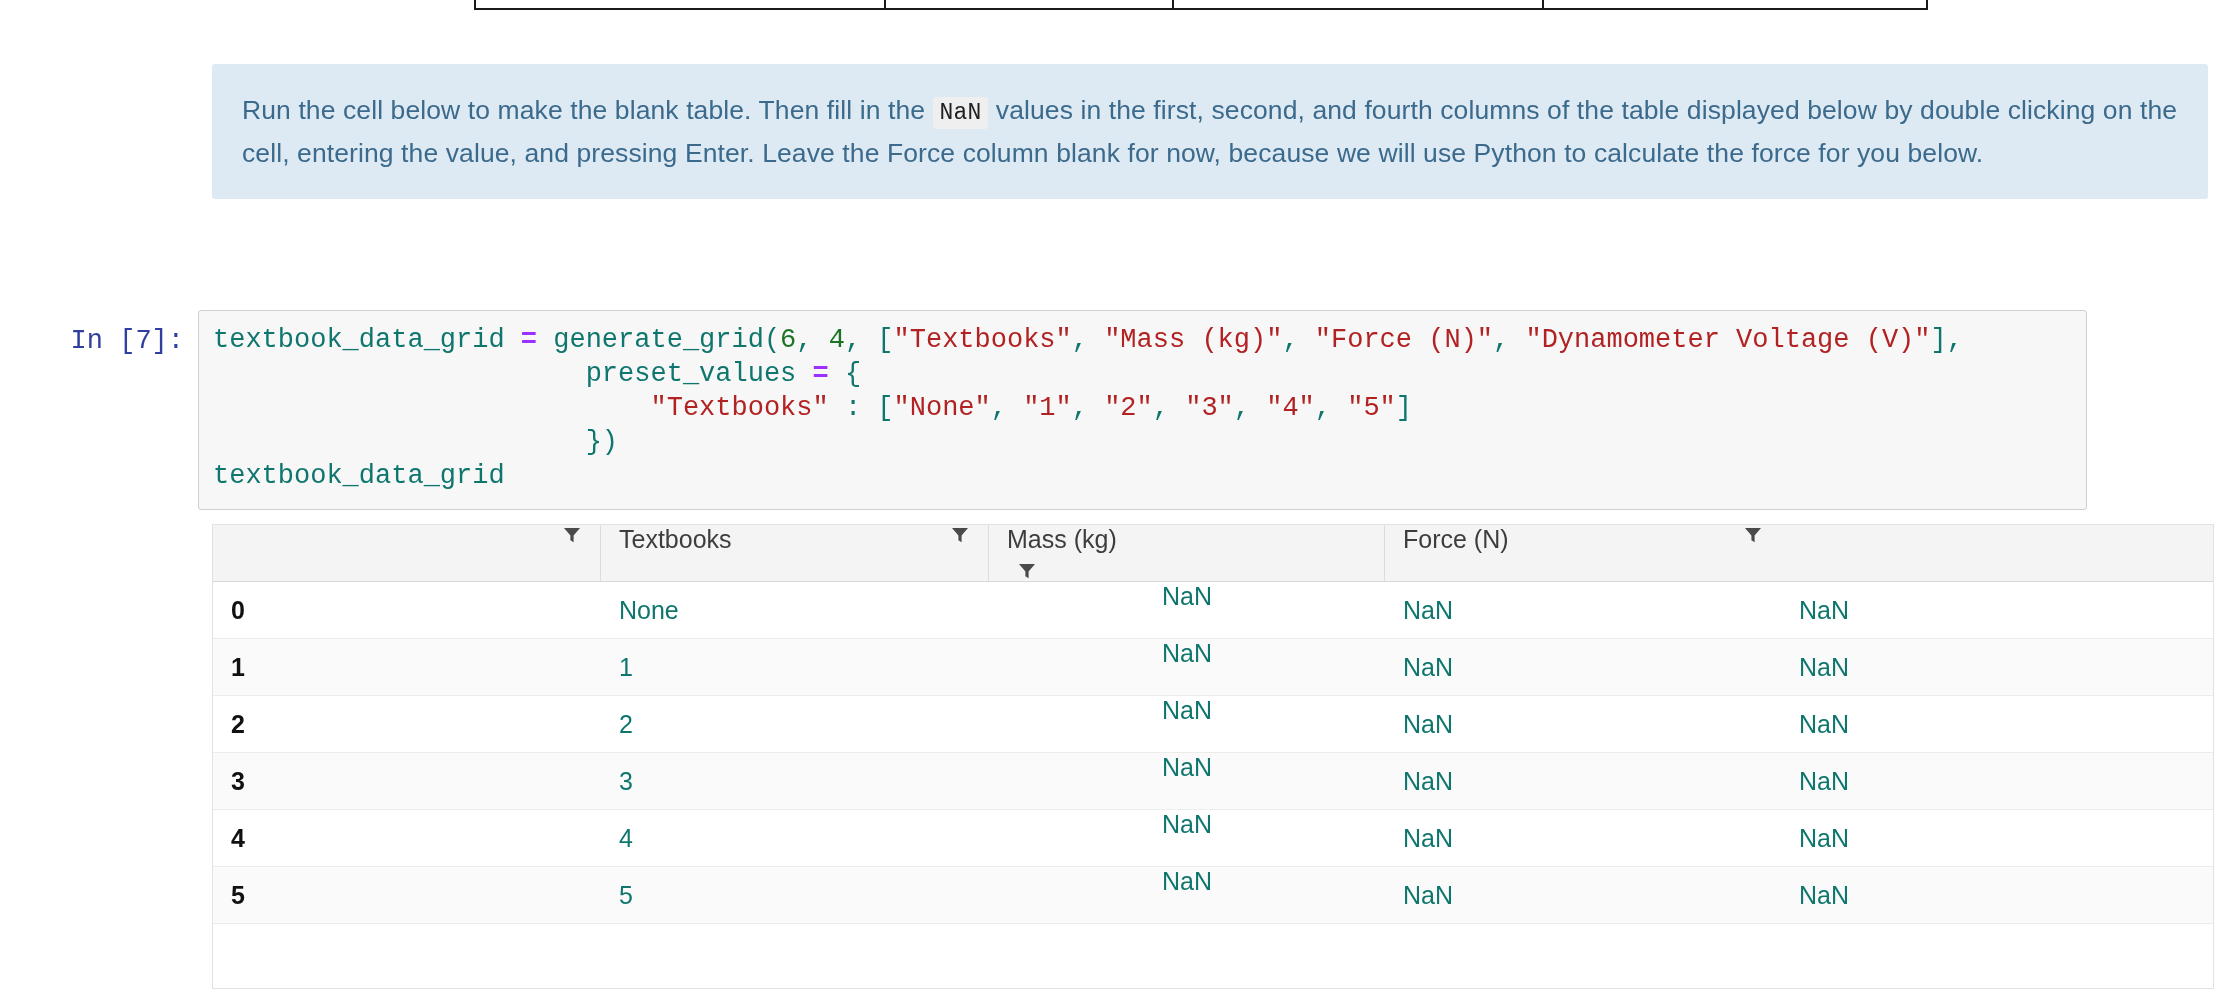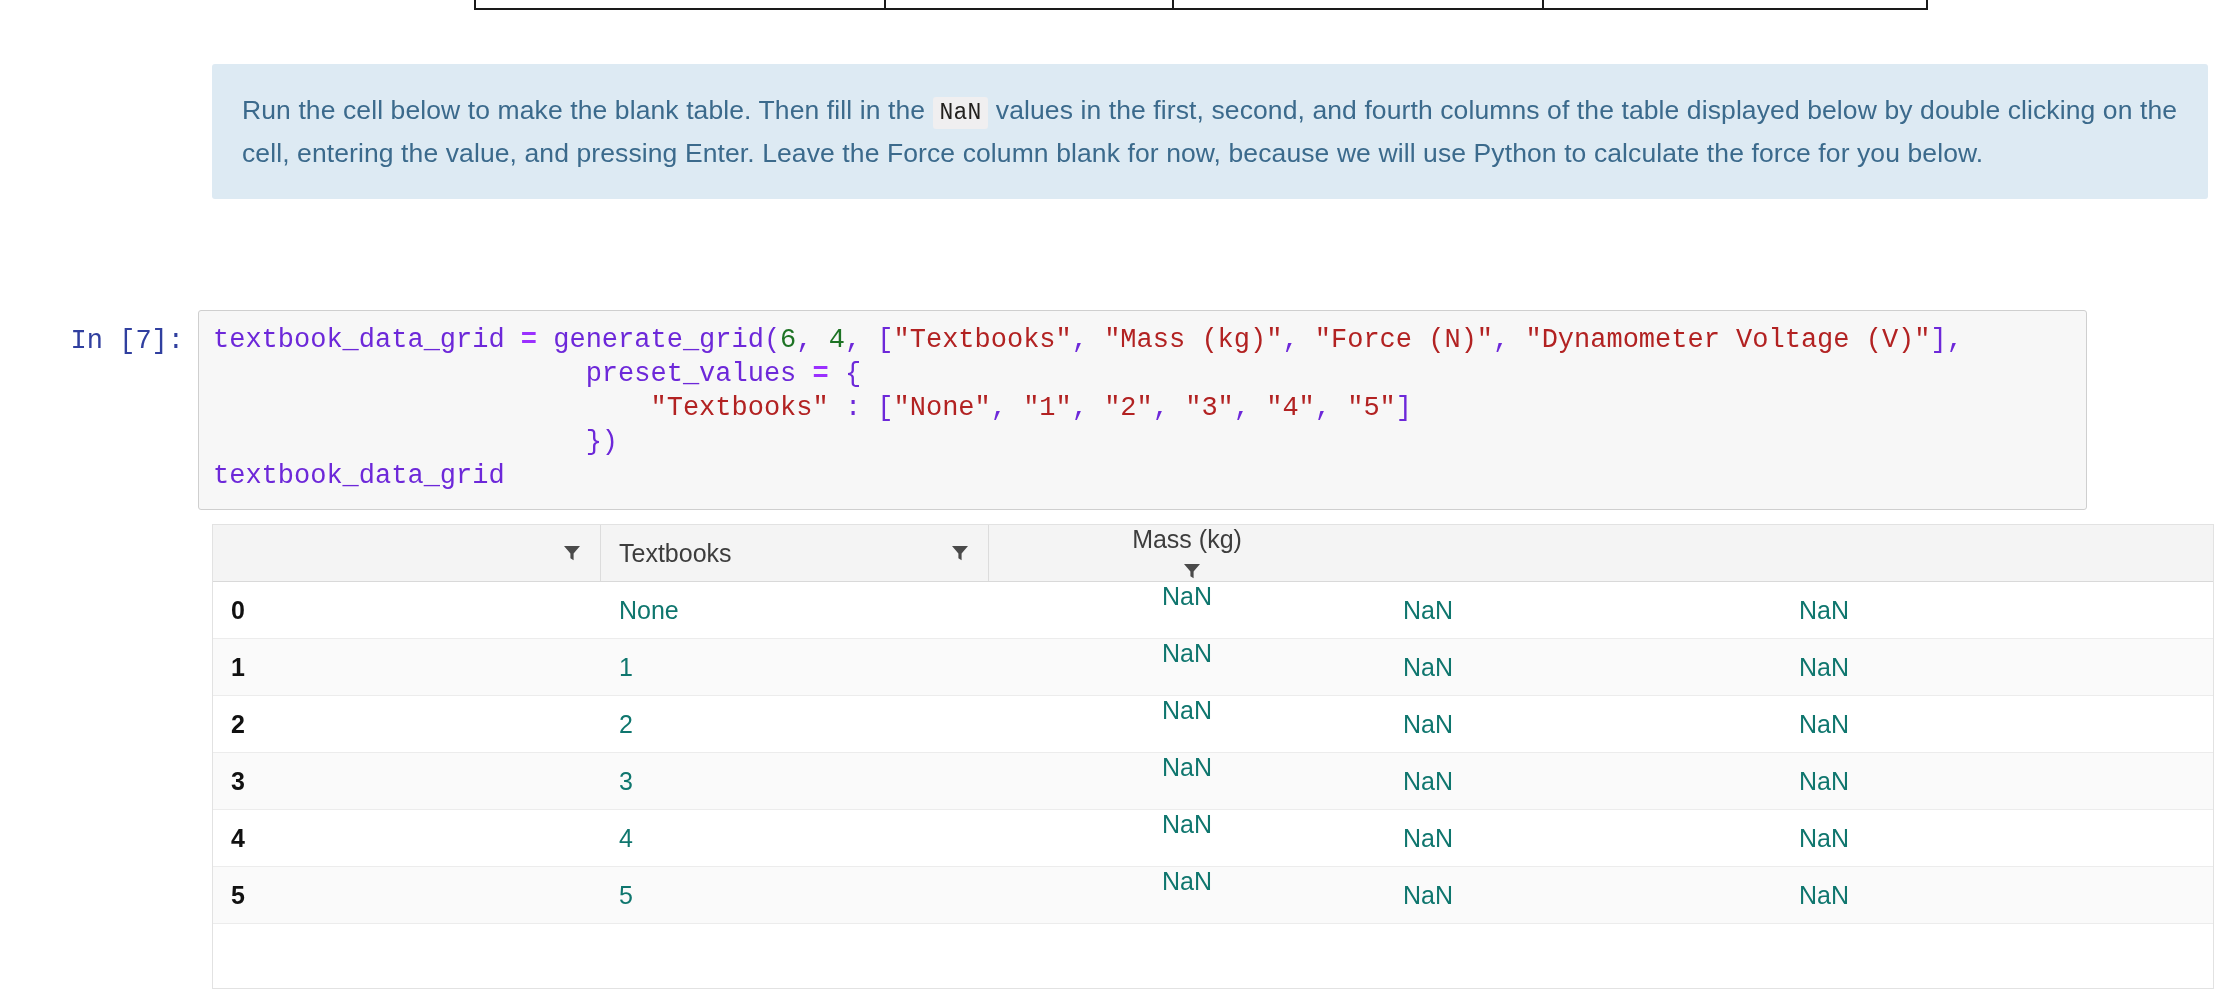--- a/index.html
+++ b/index.html
@@ -114,21 +114,21 @@
     font-family: "Liberation Mono", monospace;
     font-size: 27px;
     line-height: 34px;
     color: #1a1a1a;
     white-space: pre;
     overflow: hidden;
   }
   .tok-str  { color: #b22222; }
   .tok-num  { color: #1d7324; }
   .tok-op   { color: #9b30ff; font-weight: bold; }
-  .tok-plain{ color: #6d28d9; }
+  .tok-plain{ color: #0f766e; }
 
   
   .grid {
     position: absolute;
     left: 212px;
     top: 524px;
     width: 2002px;
     border: 1px solid #e2e2e2;
     border-top: 1px solid #e2e2e2;
     box-sizing: border-box;
@@ -136,21 +136,21 @@
     font-family: "Liberation Sans", sans-serif;
   }
   .grid-header {
     display: flex;
     background: #f4f4f4;
     border-bottom: 1px solid #d9d9d9;
     height: 56px;
   }
   .gh-cell {
     display: flex;
-    align-items: center;
+    align-items: flex-start;
     justify-content: space-between;
     box-sizing: border-box;
     border-right: 1px solid #dcdcdc;
     padding: 0 18px 0 18px;
     font-size: 25px;
     color: #3d3d3d;
     height: 56px;
     overflow: hidden;
     white-space: nowrap;
   }
@@ -242,20 +242,28 @@
           </span>
         </div>
         <div class="gh-cell col-2">
           <span class="gh-label">Mass (kg)</span>
           <span class="filter-icon">
             <svg width="20" height="20" viewBox="0 0 20 20" aria-hidden="true">
               <path d="M2 3 H18 L11.6 10.6 V17.2 L8.4 15.2 V10.6 Z" fill="#4a4a4a"></path>
             </svg>
           </span>
         </div>
+        <div class="gh-cell col-3">
+          <span class="gh-label">Force (N)</span>
+          <span class="filter-icon">
+            <svg width="20" height="20" viewBox="0 0 20 20" aria-hidden="true">
+              <path d="M2 3 H18 L11.6 10.6 V17.2 L8.4 15.2 V10.6 Z" fill="#4a4a4a"></path>
+            </svg>
+          </span>
+        </div>
       </div>
     <div id="grid-body">
         <div class="grid-row">
           <div class="gr-cell col-0 index">0</div>
           <div class="gr-cell col-1">None</div>
           <div class="gr-cell col-2">NaN</div>
           <div class="gr-cell col-3">NaN</div>
           <div class="gr-cell col-4">NaN</div>
         </div>
         <div class="grid-row odd">

